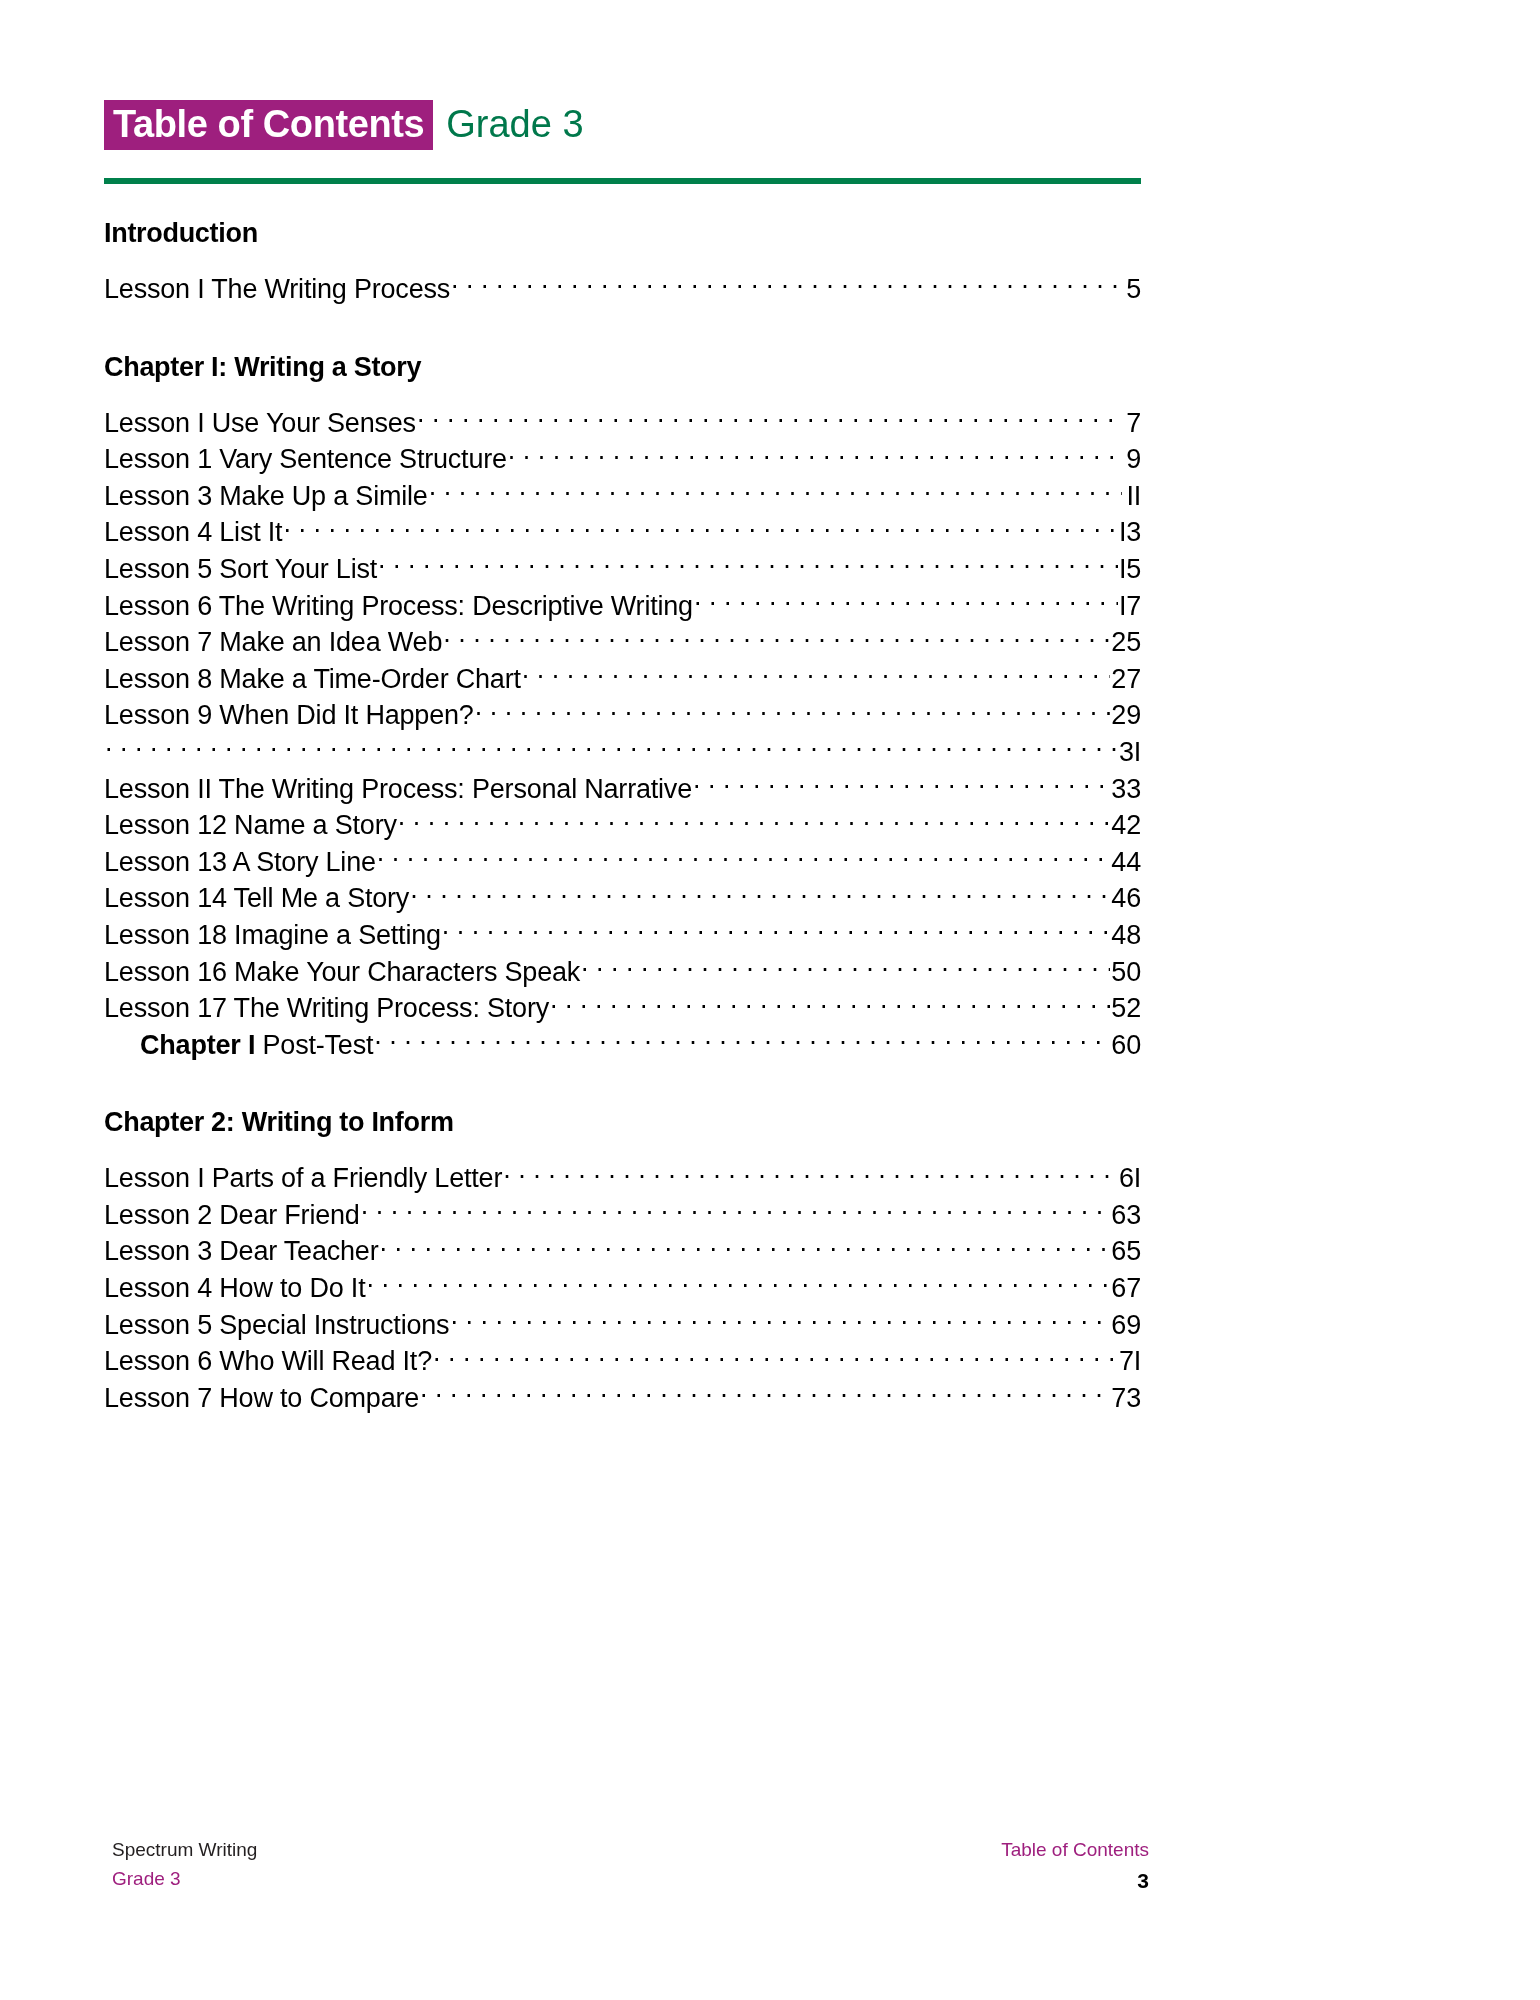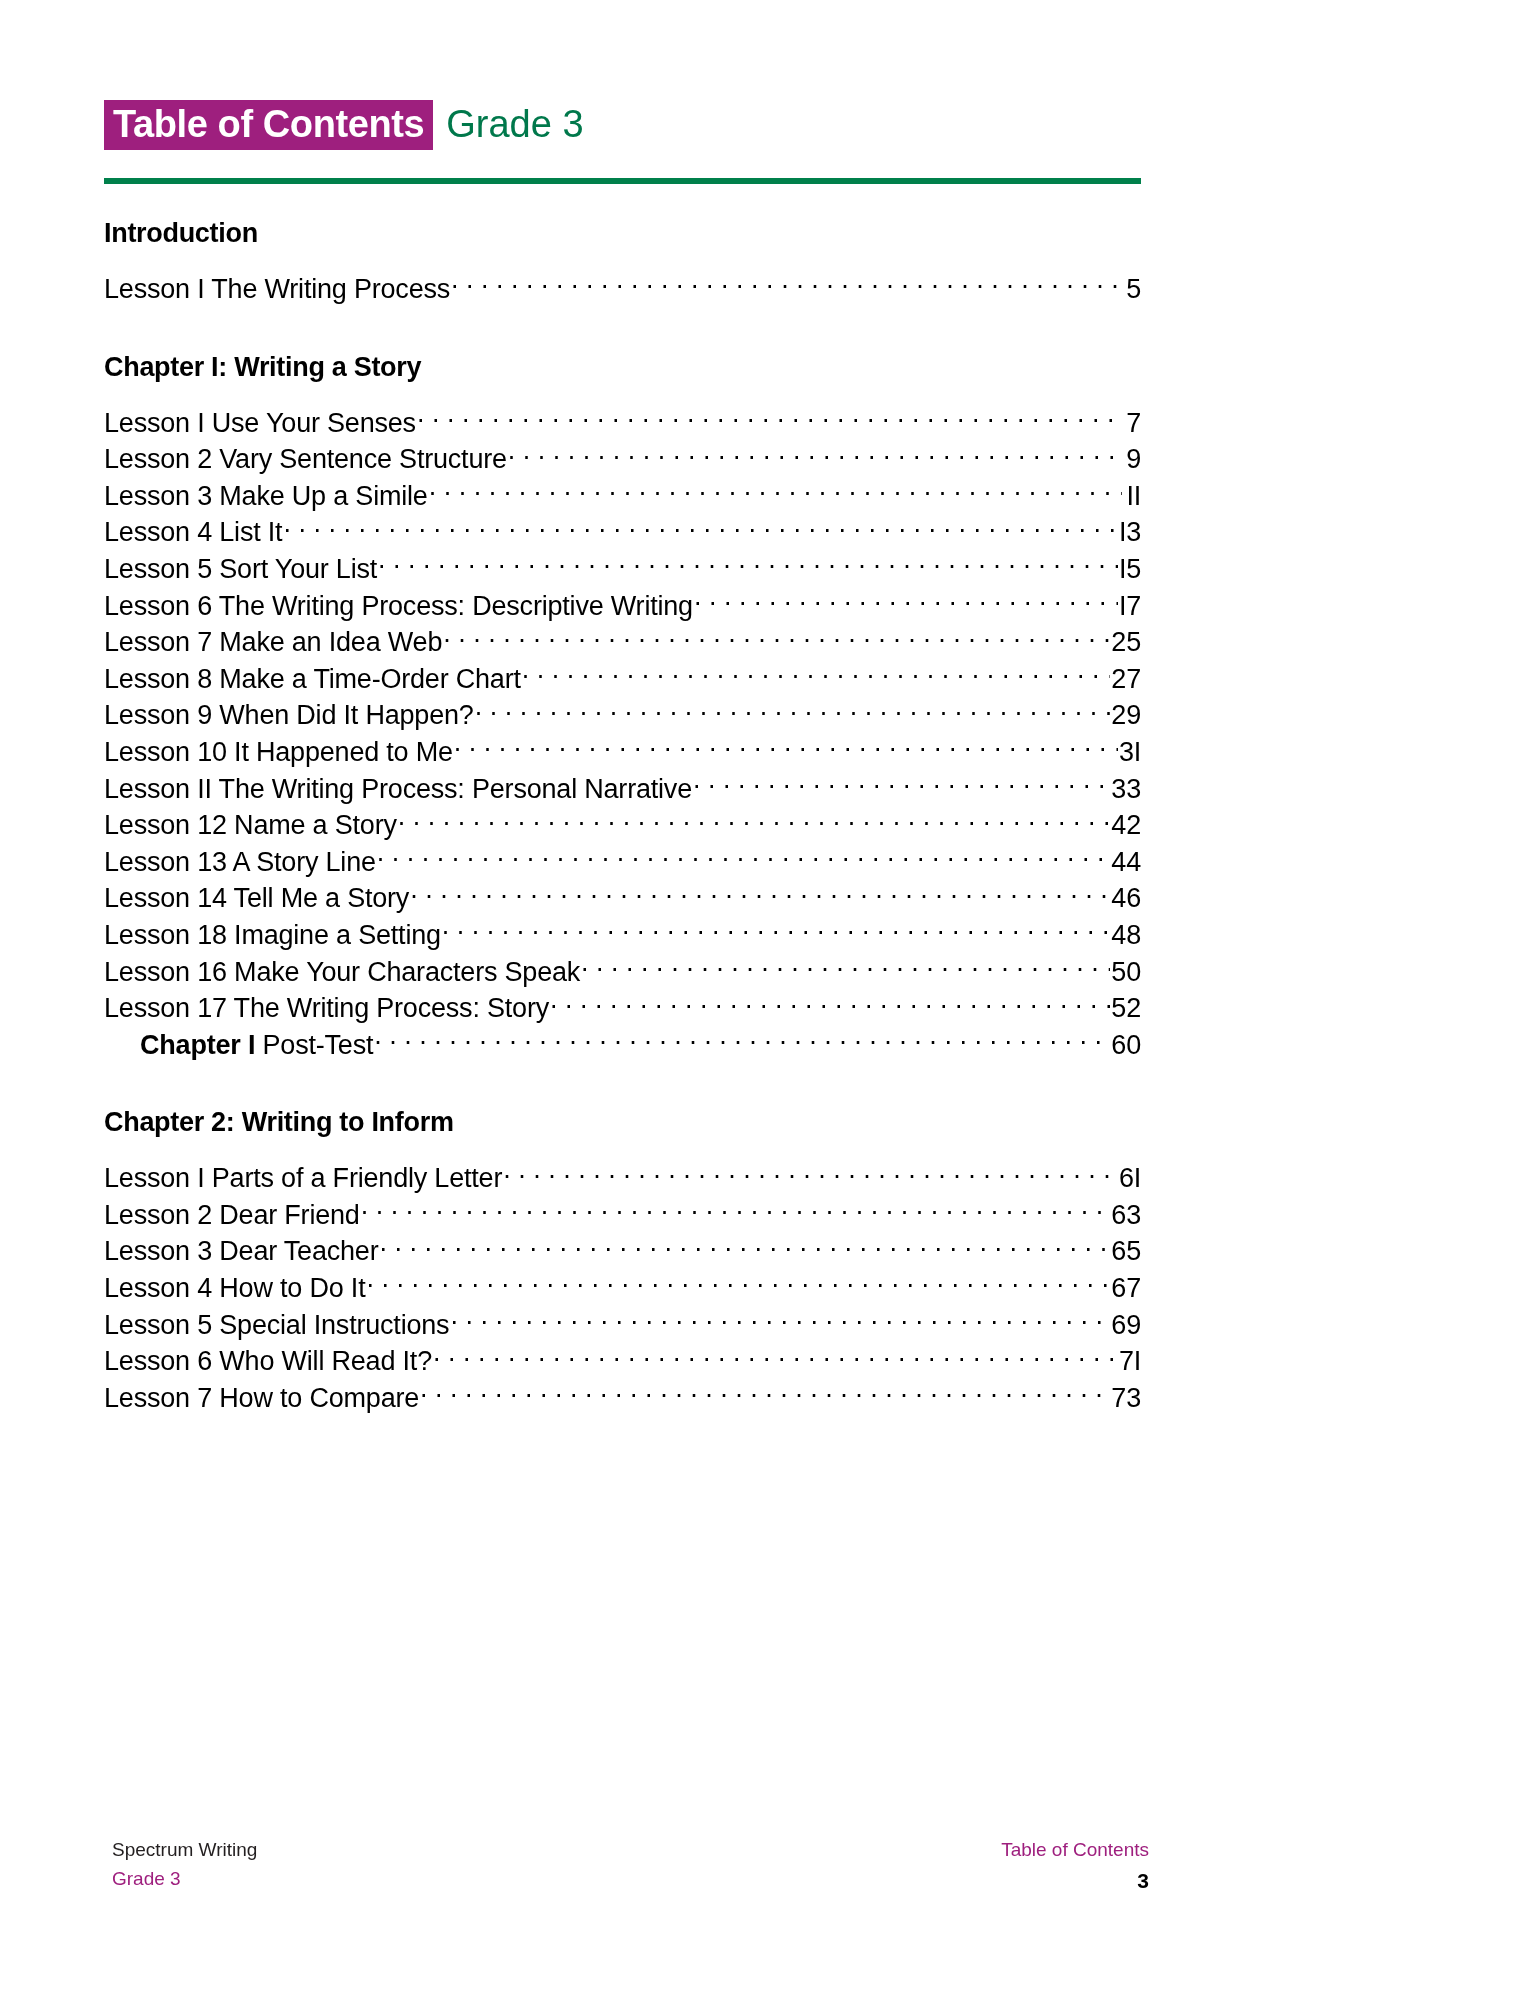--- a/index.html
+++ b/index.html
@@ -165,21 +165,21 @@
           </div>
         </div>
         <div class="section-heading tight">Chapter I: Writing a Story</div>
         <div class="entry-block">
           <div class="entry">
             <span class="label">Lesson I Use Your Senses</span>
             <span class="leader"></span>
             <span class="pagenum">7</span>
           </div>
           <div class="entry">
-            <span class="label">Lesson 2 Vary Sentence Structure</span>
+            <span class="label">Lesson 1 Vary Sentence Structure</span>
             <span class="leader"></span>
             <span class="pagenum">9</span>
           </div>
           <div class="entry">
             <span class="label">Lesson 3 Make Up a Simile</span>
             <span class="leader"></span>
             <span class="pagenum">II</span>
           </div>
           <div class="entry">
             <span class="label">Lesson 4 List It</span>
@@ -205,21 +205,20 @@
             <span class="label">Lesson 8 Make a Time-Order Chart</span>
             <span class="leader"></span>
             <span class="pagenum">27</span>
           </div>
           <div class="entry">
             <span class="label">Lesson 9 When Did It Happen?</span>
             <span class="leader"></span>
             <span class="pagenum">29</span>
           </div>
           <div class="entry">
-            <span class="label">Lesson 10 It Happened to Me</span>
             <span class="leader"></span>
             <span class="pagenum">3I</span>
           </div>
           <div class="entry">
             <span class="label">Lesson II The Writing Process: Personal Narrative</span>
             <span class="leader"></span>
             <span class="pagenum">33</span>
           </div>
           <div class="entry">
             <span class="label">Lesson 12 Name a Story</span>

